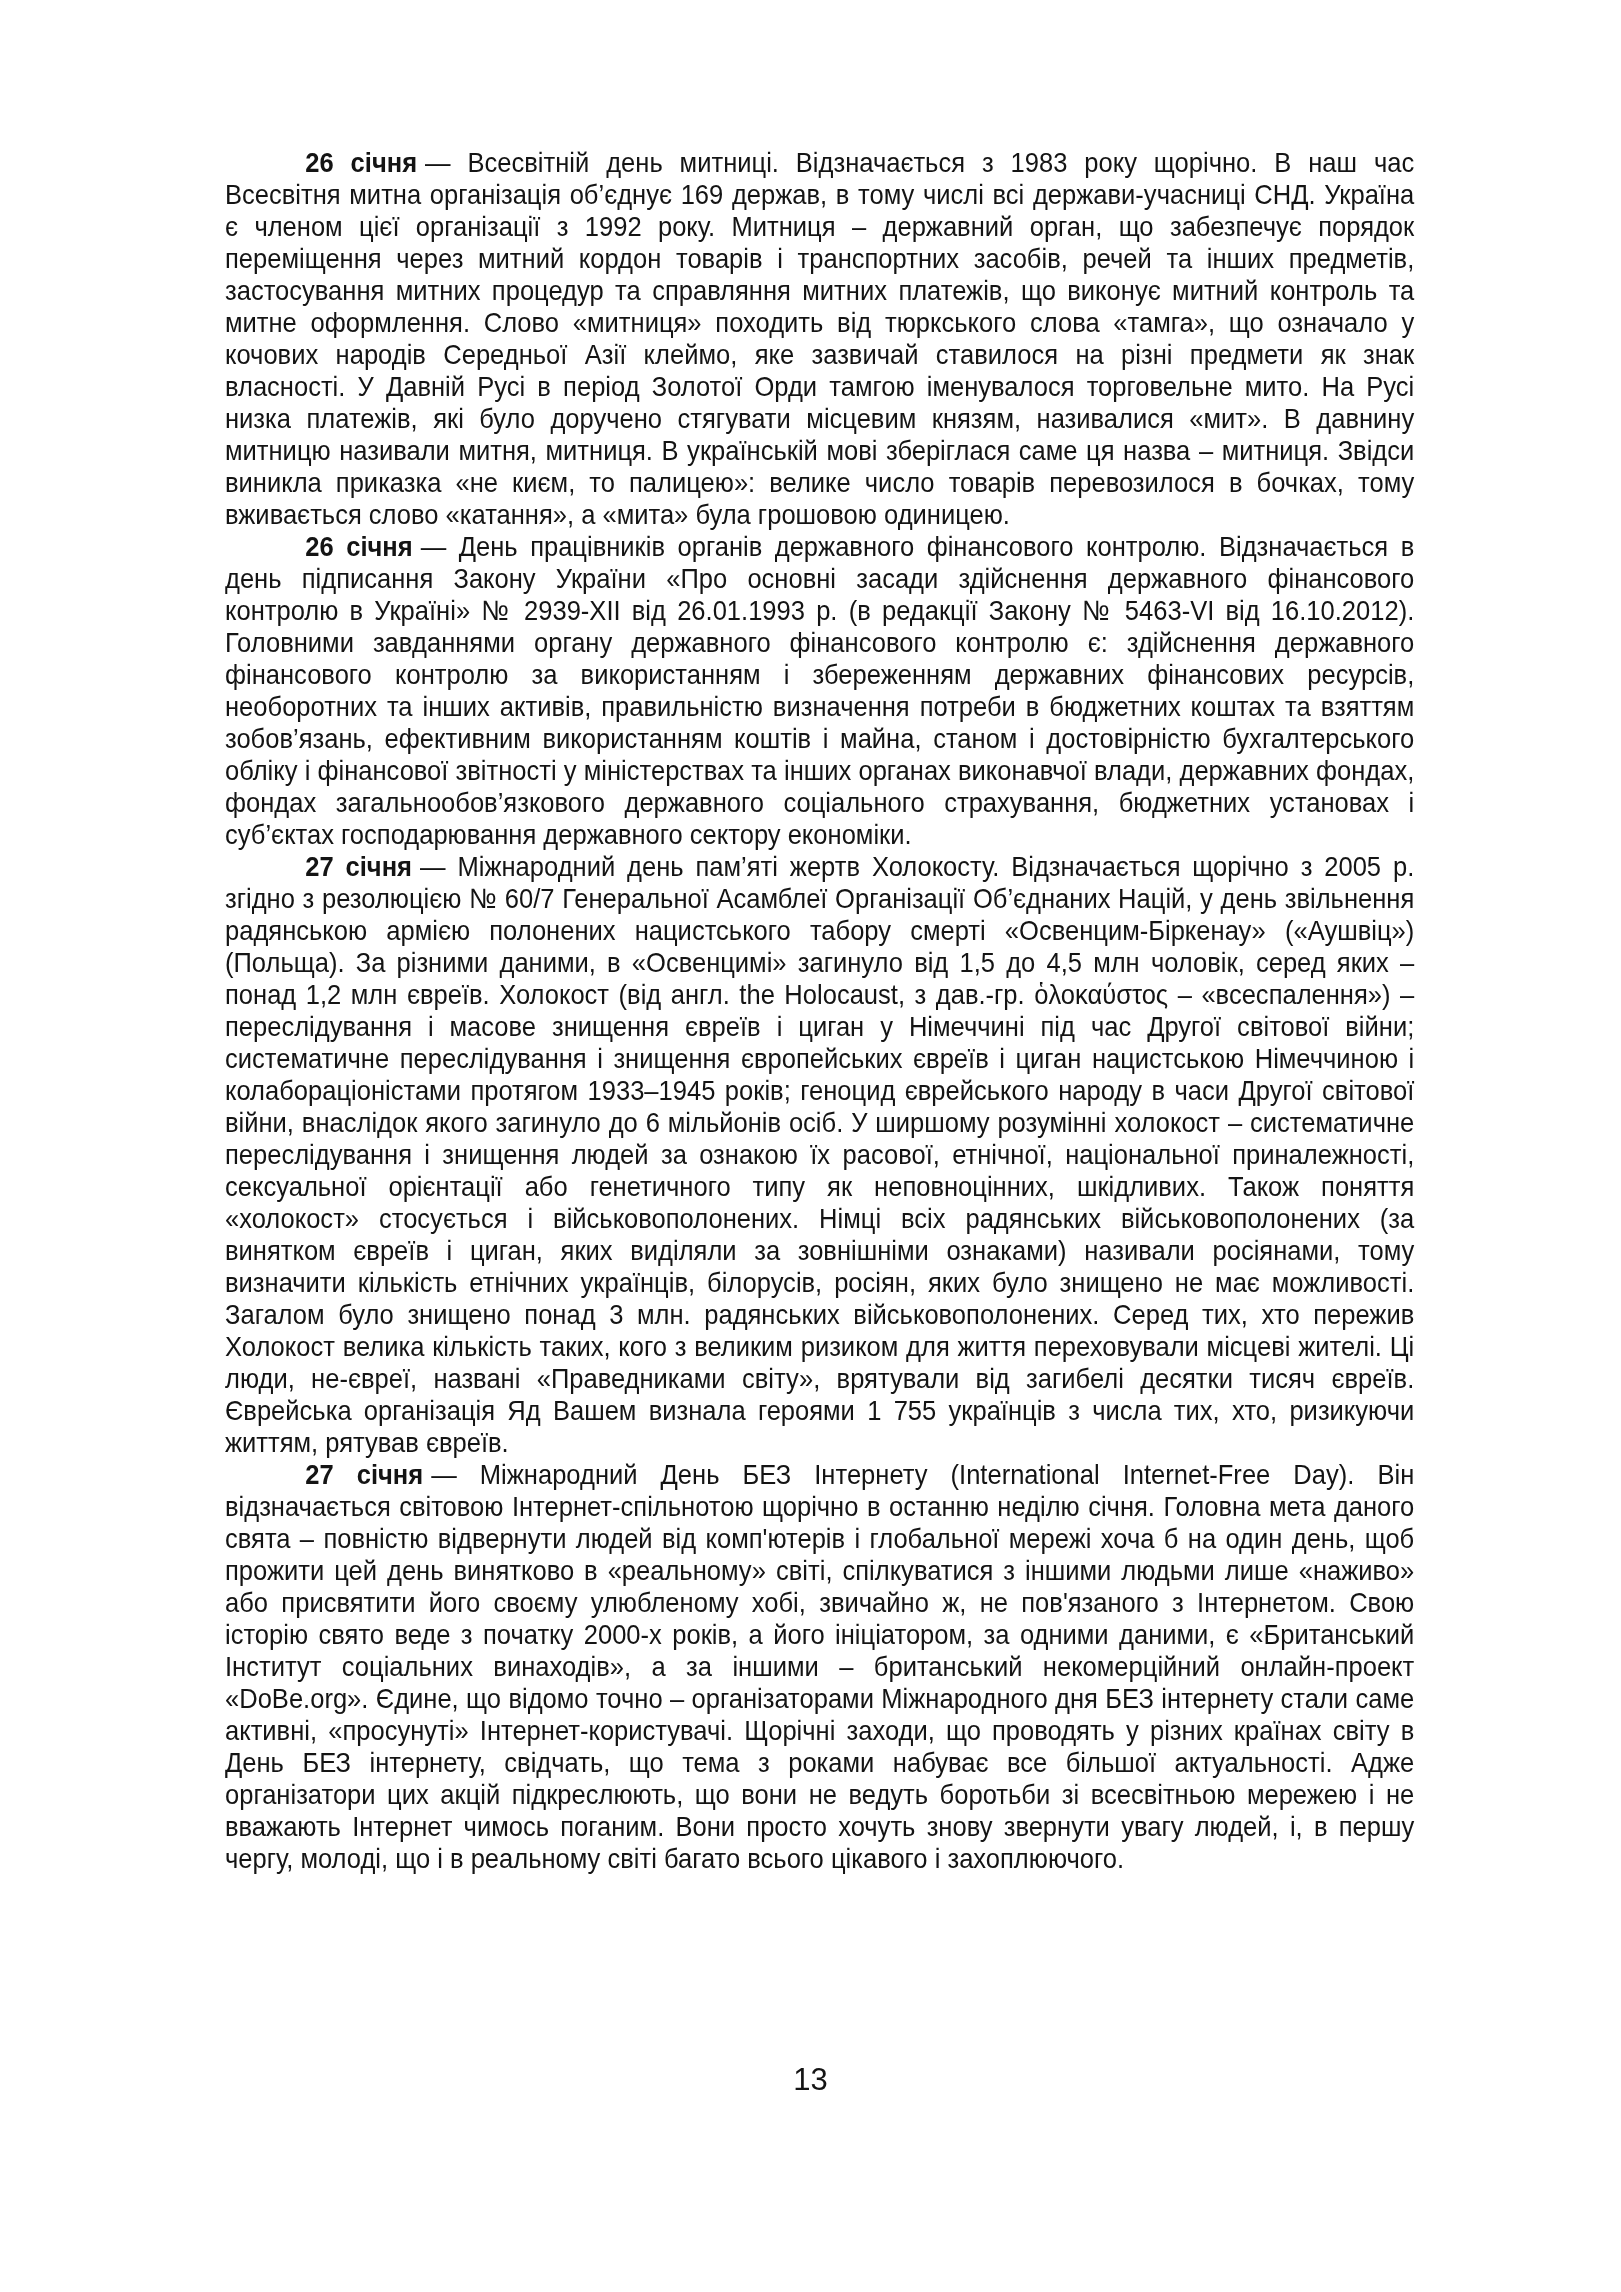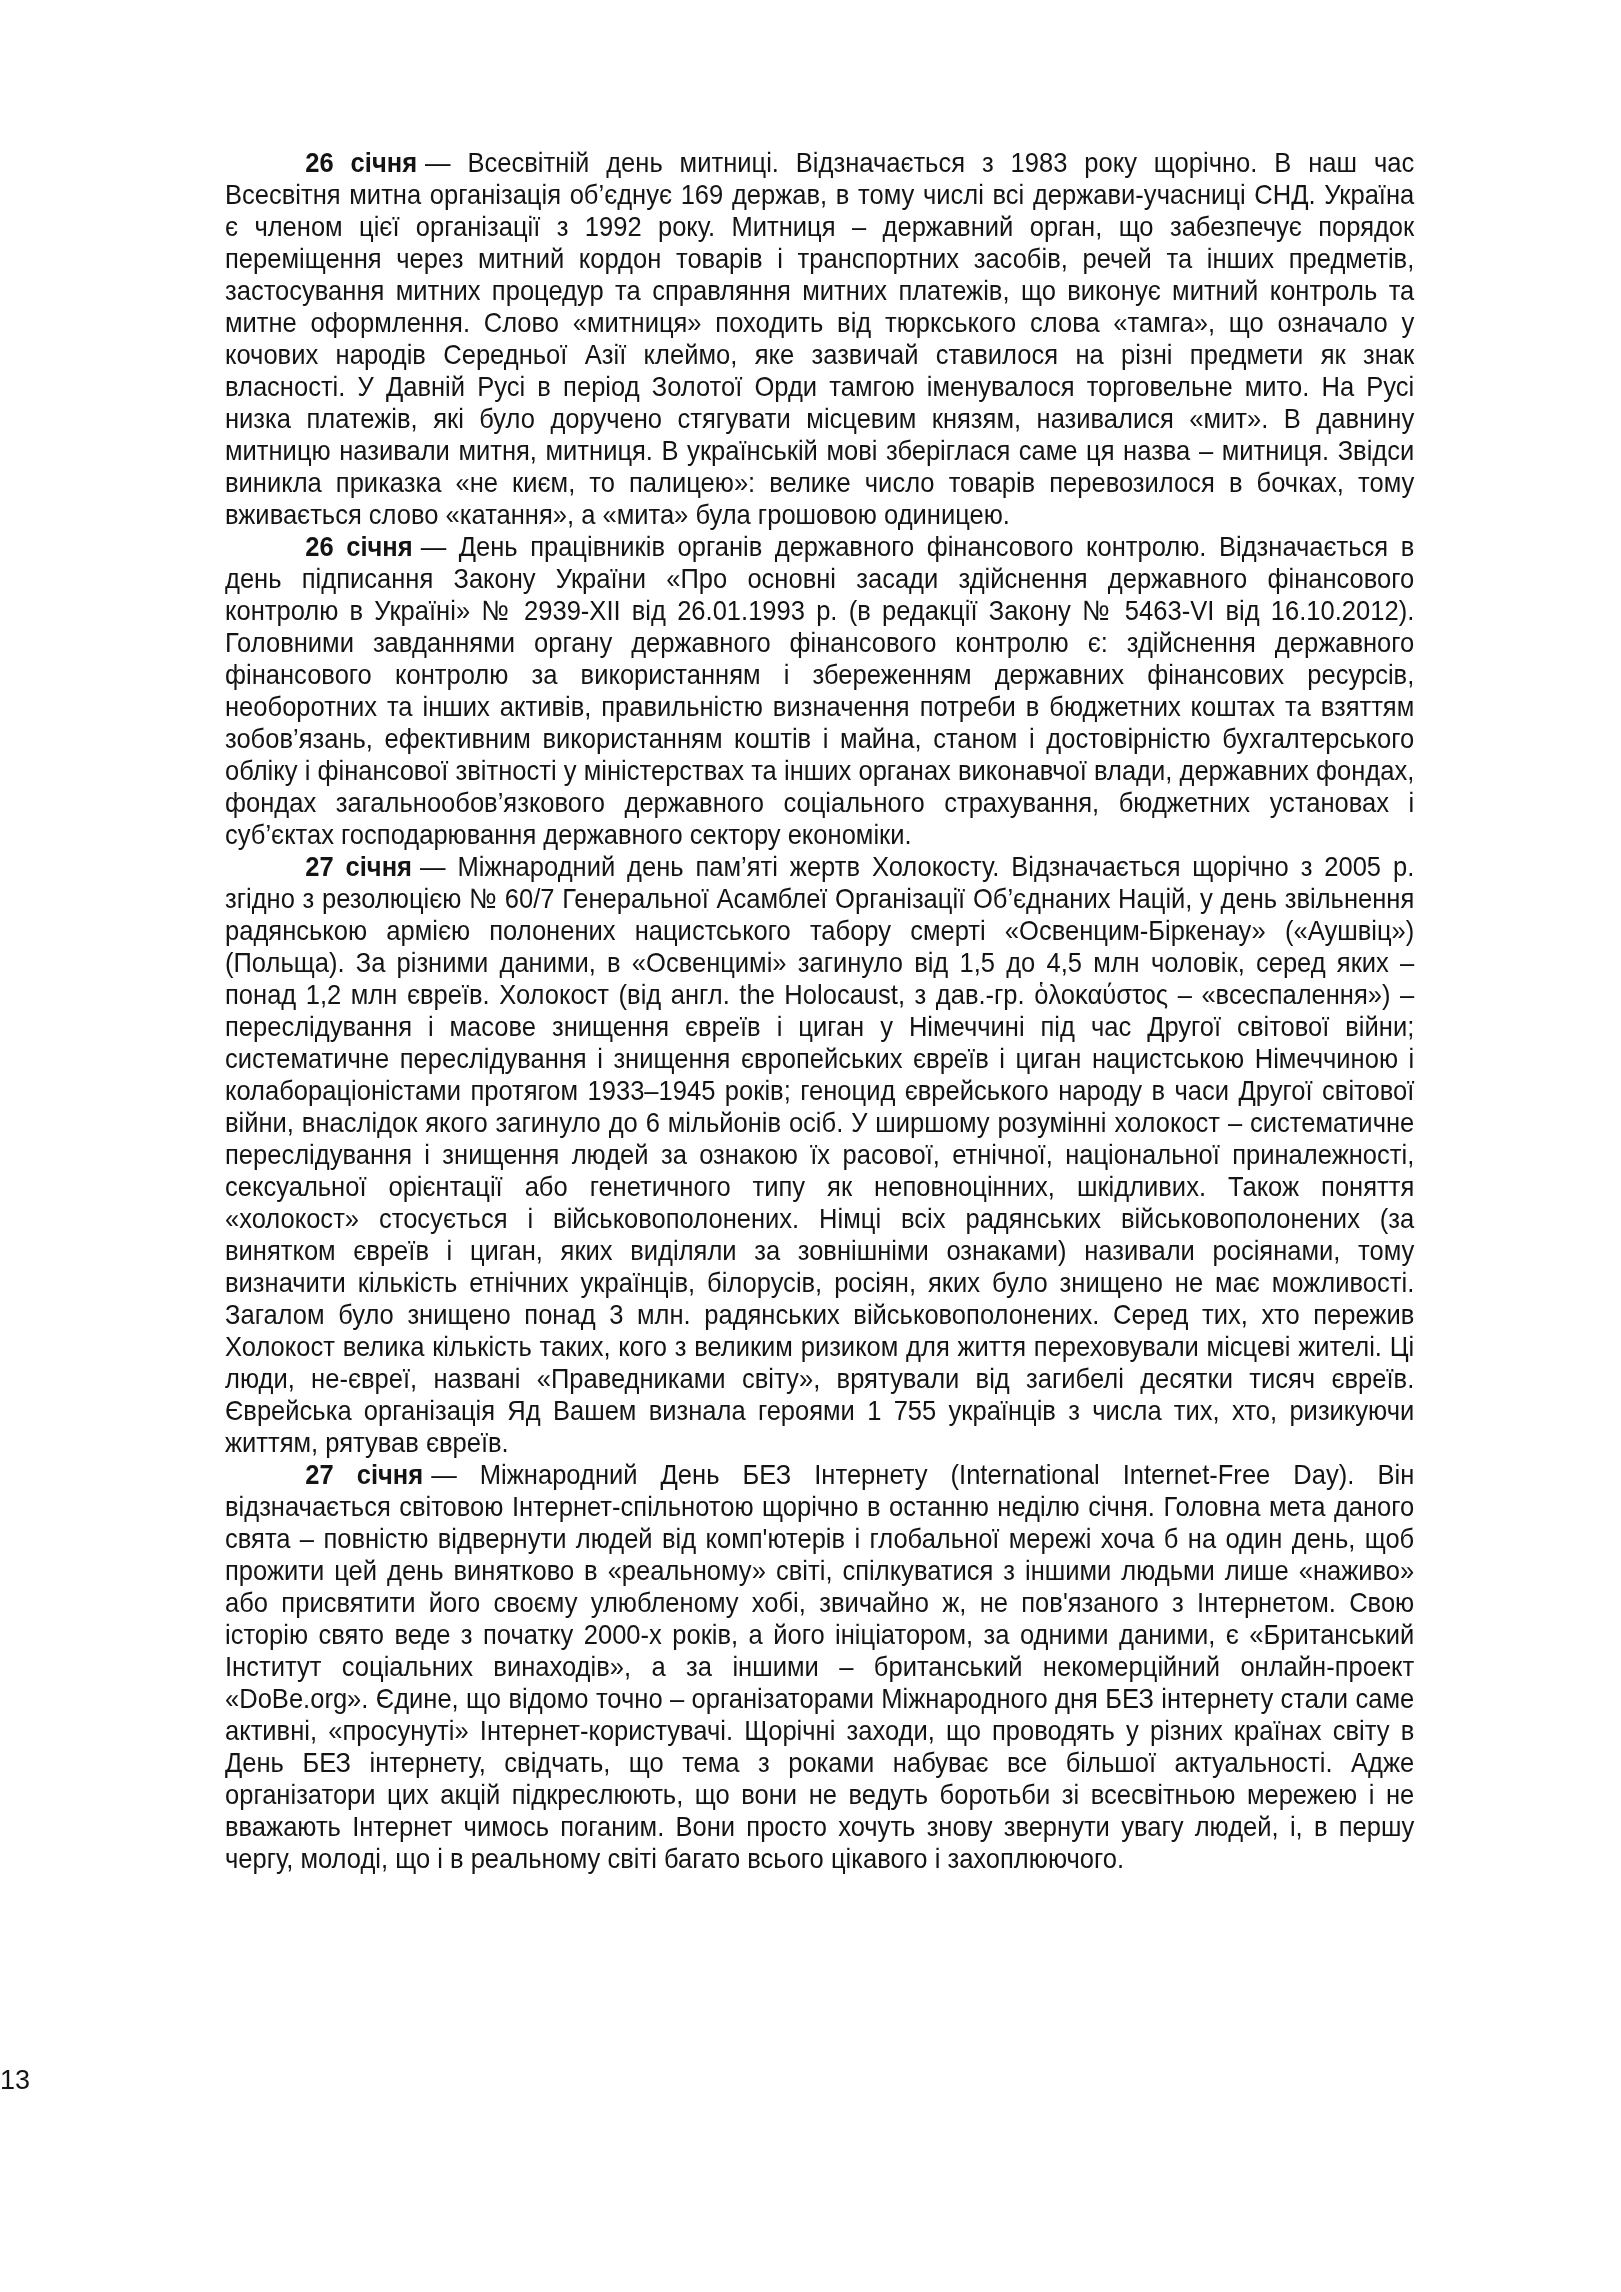--- a/index.html
+++ b/index.html
@@ -34,21 +34,22 @@
   }
   .lead {
     font-weight: bold;
     margin-right: 8.8px;
   }
   .page-number {
     position: absolute;
     top: 2064px;
     left: 0;
     width: 100%;
-    font-size: 27px;
+    text-align: center;
+    font-size: 31px;
     line-height: 32px;
   }
 </style>
 </head>
 <body>
 
 <div class="page">
   <div class="content">
     <p><b class="lead">26 січня</b><span>— Всесвітній день митниці. Відзначається з 1983 року щорічно. В наш час Всесвітня митна організація об’єднує 169 держав, в тому числі всі держави-учасниці СНД. Україна є членом цієї організації з 1992 року. Митниця – державний орган, що забезпечує порядок переміщення через митний кордон товарів і транспортних засобів, речей та інших предметів, застосування митних процедур та справляння митних платежів, що виконує митний контроль та митне оформлення. Слово «митниця» походить від тюркського слова «тамга», що означало у кочових народів Середньої Азії клеймо, яке зазвичай ставилося на різні предмети як знак власності. У Давній Русі в період Золотої Орди тамгою іменувалося торговельне мито. На Русі низка платежів, які було доручено стягувати місцевим князям, називалися «мит». В давнину митницю називали митня, митниця. В українській мові зберіглася саме ця назва – митниця. Звідси виникла приказка «не києм, то палицею»: велике число товарів перевозилося в бочках, тому вживається слово «катання», а «мита» була грошовою одиницею.</span></p>
     <p><b class="lead">26 січня</b><span>— День працівників органів державного фінансового контролю. Відзначається в день підписання Закону України «Про основні засади здійснення державного фінансового контролю в Україні» № 2939-XII від 26.01.1993 р. (в редакції Закону № 5463-VI від 16.10.2012). Головними завданнями органу державного фінансового контролю є: здійснення державного фінансового контролю за використанням і збереженням державних фінансових ресурсів, необоротних та інших активів, правильністю визначення потреби в бюджетних коштах та взяттям зобов’язань, ефективним використанням коштів і майна, станом і достовірністю бухгалтерського обліку і фінансової звітності у міністерствах та інших органах виконавчої влади, державних фондах, фондах загальнообов’язкового державного соціального страхування, бюджетних установах і суб’єктах господарювання державного сектору економіки.</span></p>

